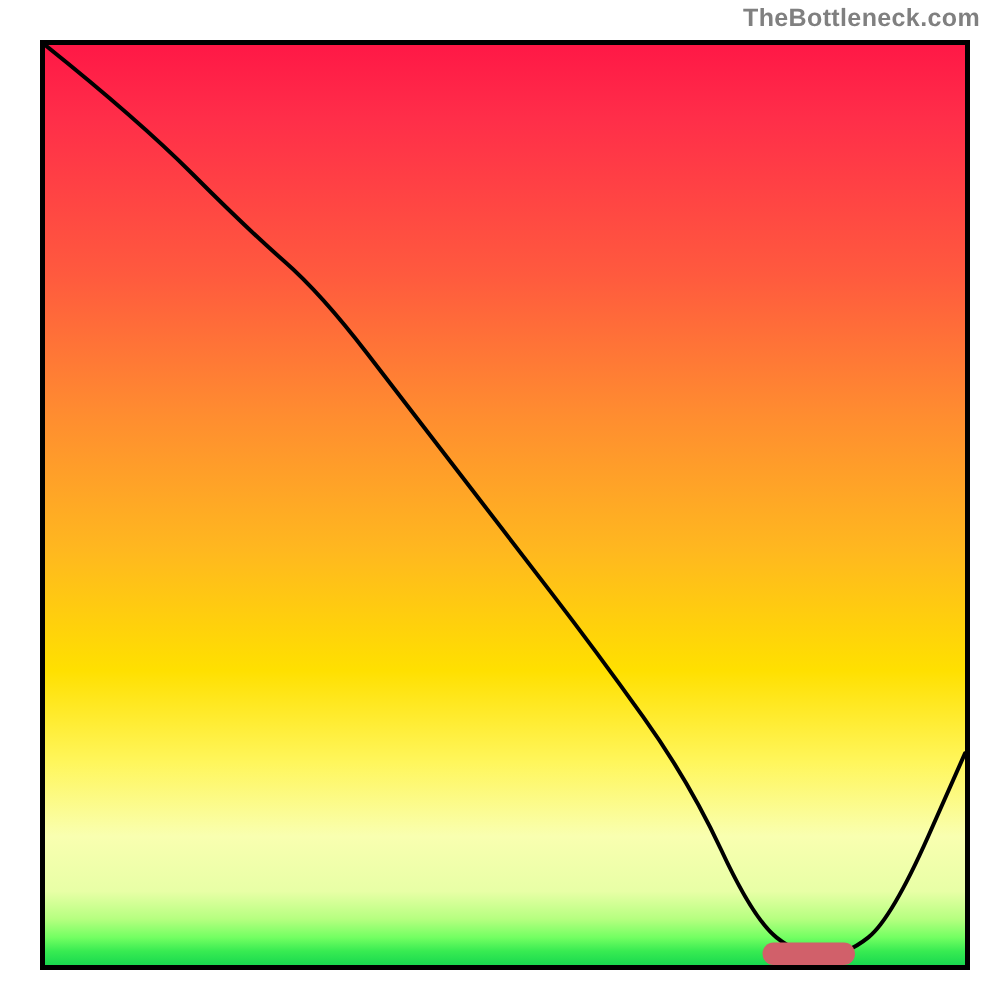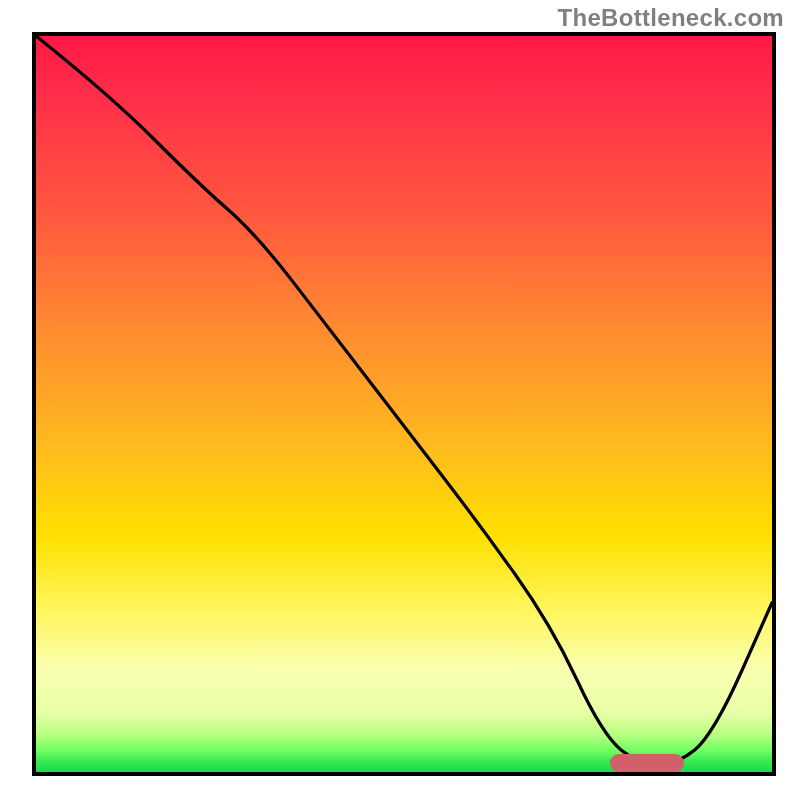--- a/index.html
+++ b/index.html
@@ -13,21 +13,21 @@
   }
   .container {
     position: relative;
     width: 800px;
     height: 800px;
   }
   .watermark {
     position: absolute;
     top: 4px;
     right: 16px;
-    font-size: 24px;
+    font-size: 20px;
     font-weight: 600;
     color: #808080;
     letter-spacing: 0.3px;
     z-index: 50;
   }
   .plot-area {
     position: absolute;
     left: 32px;
     top: 32px;
     width: 736px;   

